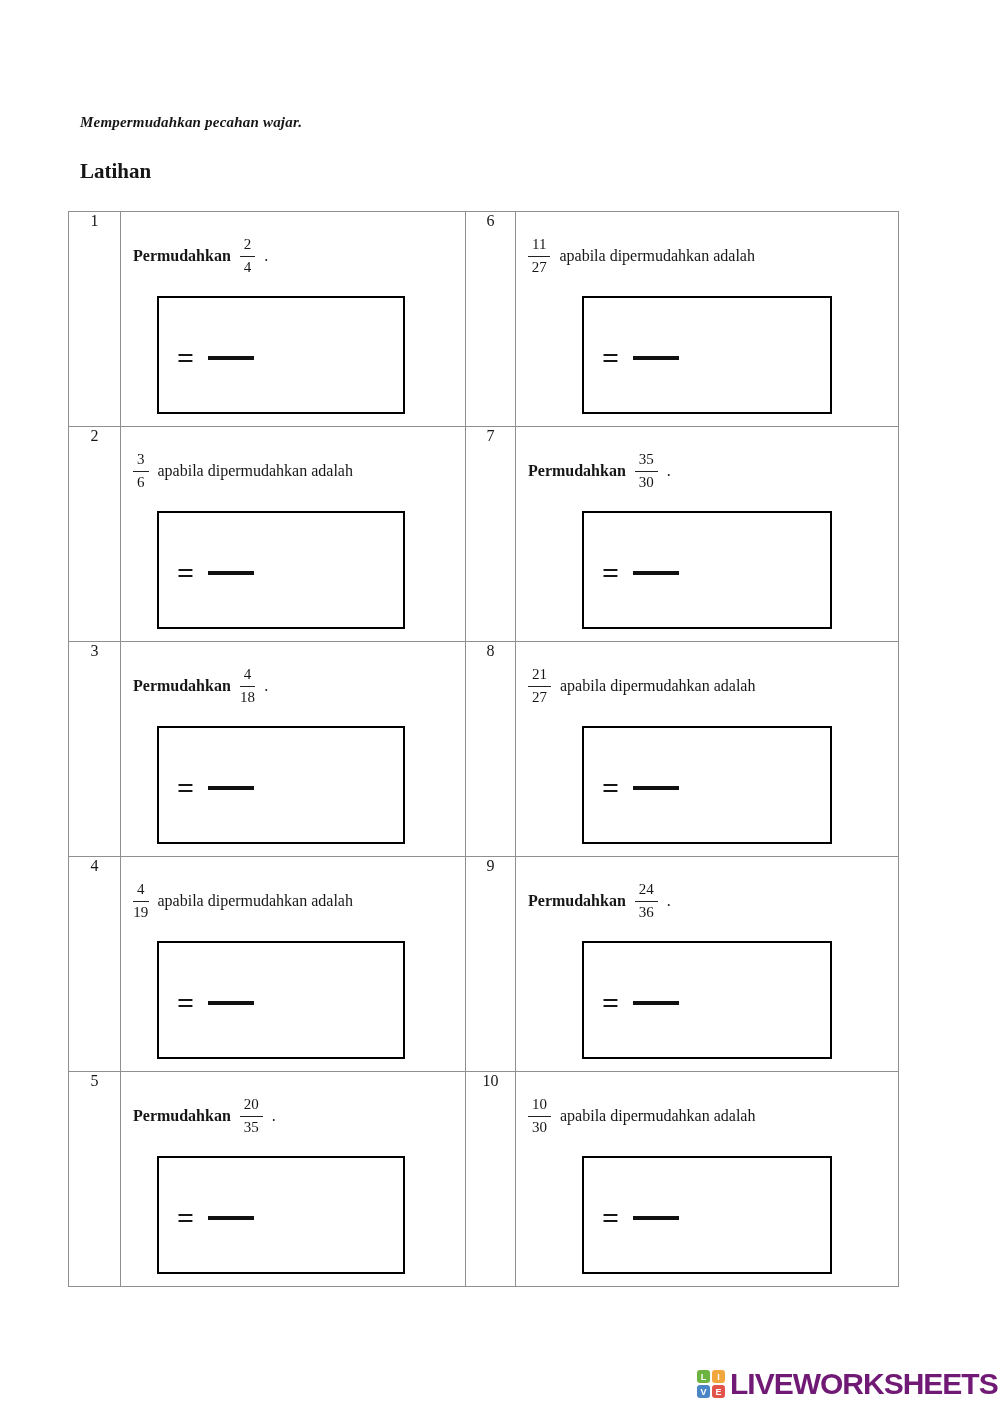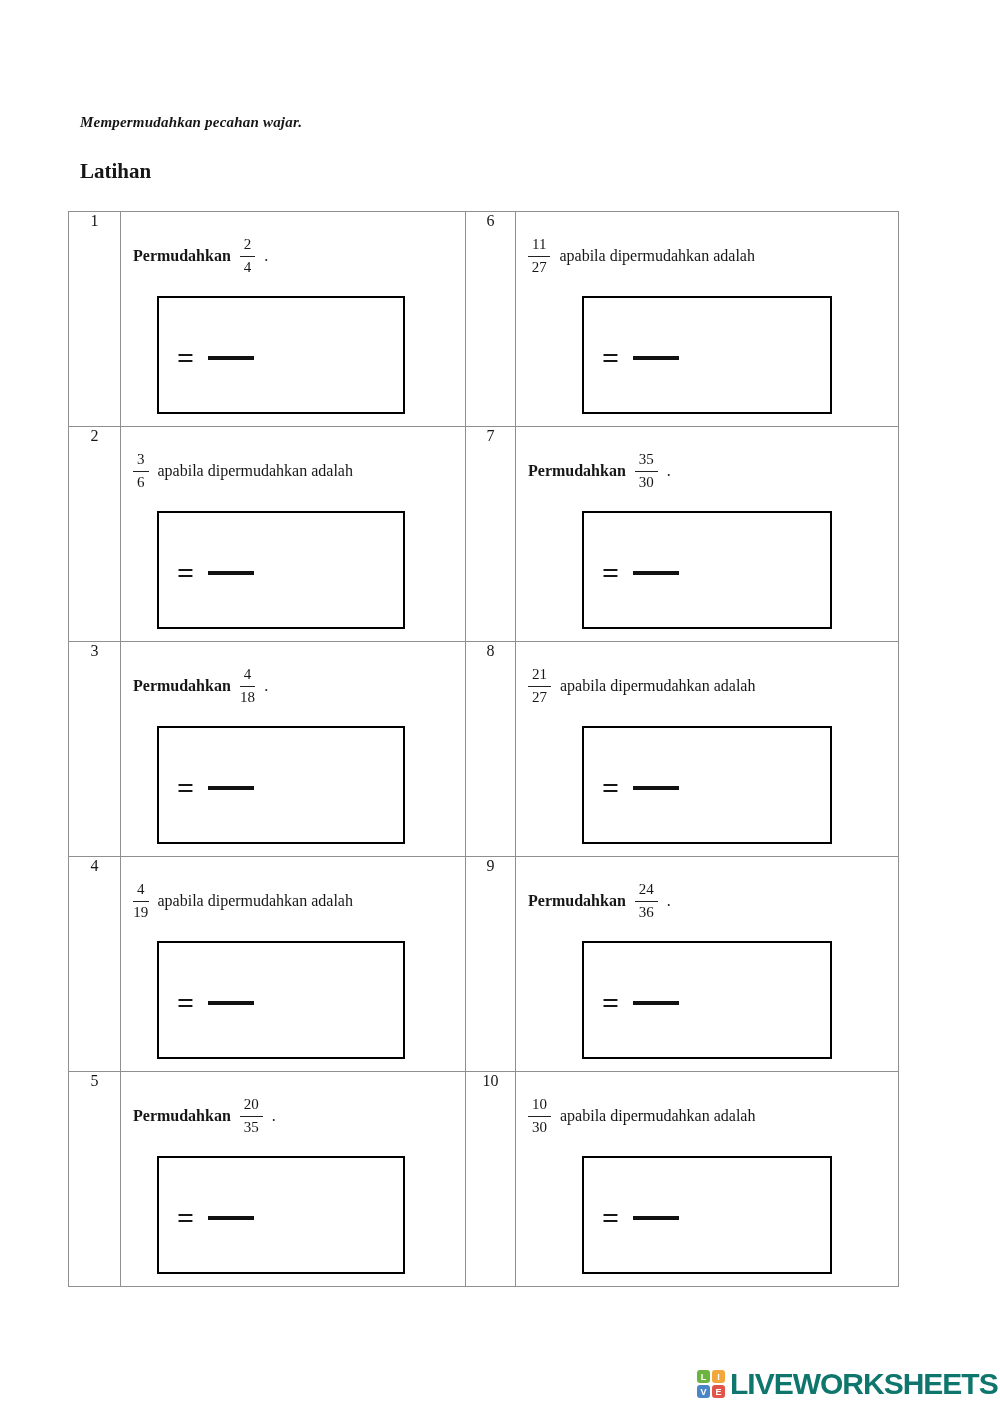--- a/index.html
+++ b/index.html
@@ -279,14 +279,14 @@
   </tbody>
 </table>
 
 <div class="logo">
   <div class="logo-grid">
     <span class="tile" style="background-color: rgb(108, 179, 63);">L</span>
     <span class="tile" style="background-color: rgb(242, 167, 61);">I</span>
     <span class="tile" style="background-color: rgb(74, 134, 198);">V</span>
     <span class="tile" style="background-color: rgb(226, 84, 73);">E</span>
   </div>
-  <span class="logo-text" style="color: #0f766e;">LIVEWORKSHEETS</span>
+  <span class="logo-text" style="color: #701a75;">LIVEWORKSHEETS</span>
 </div>
 
 </body></html>

